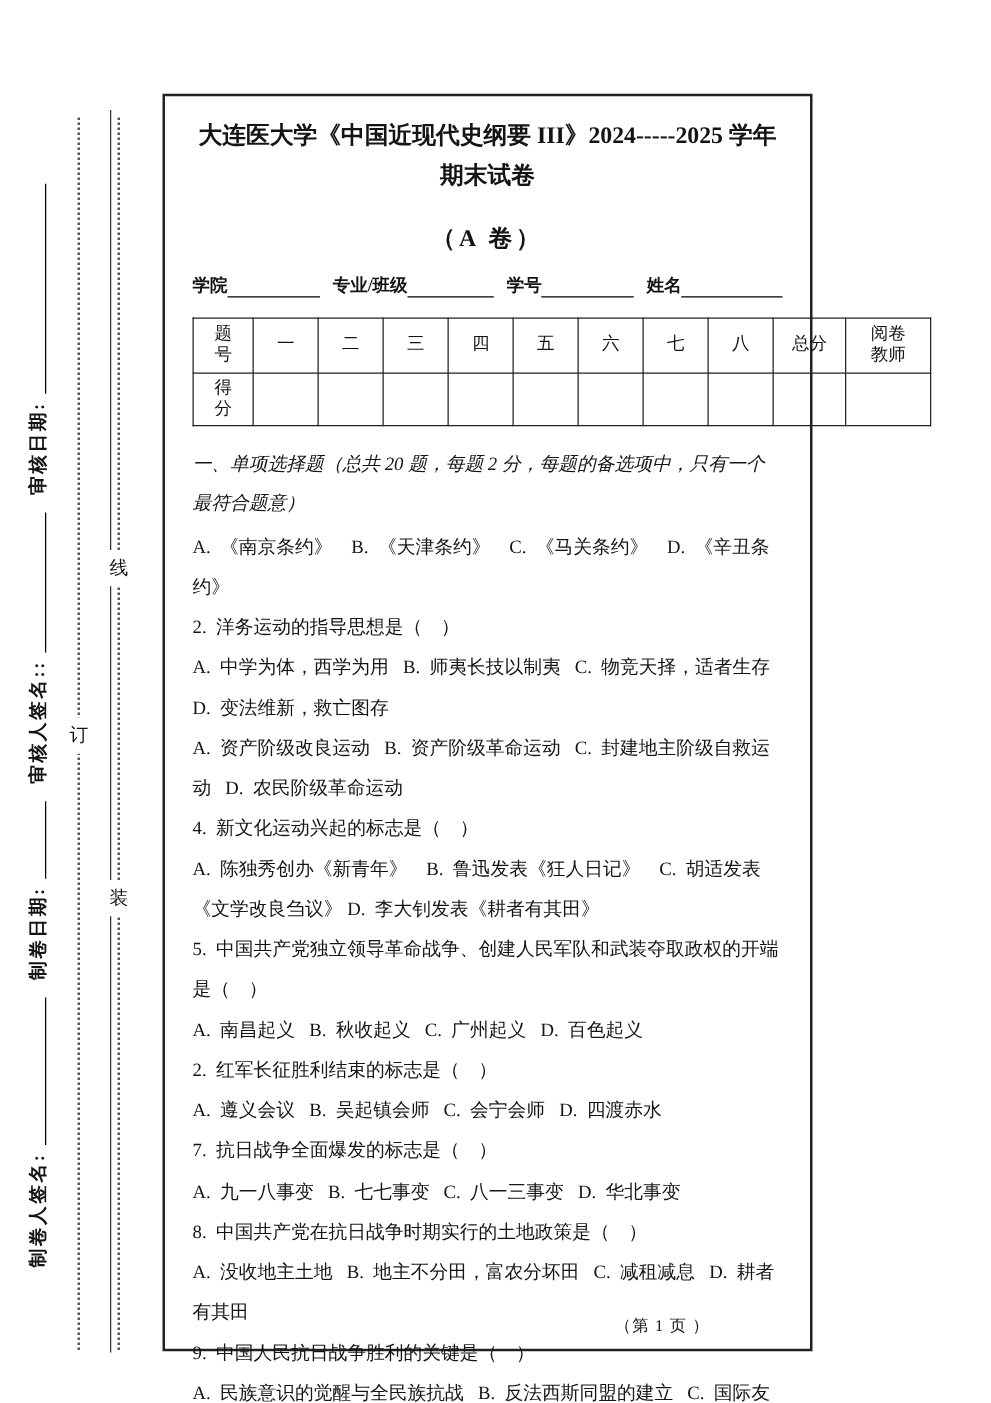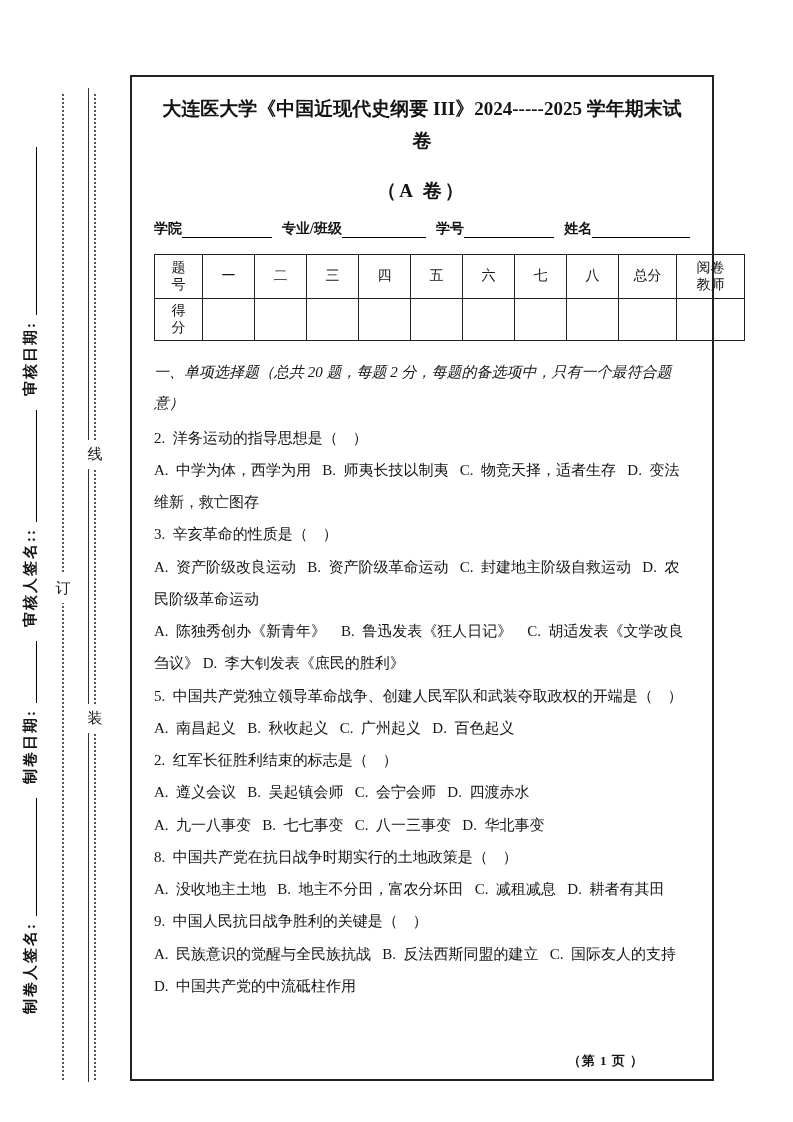--- a/index.html
+++ b/index.html
@@ -33,21 +33,21 @@
     position:absolute; background:#fff; z-index:2;
     width:18px; text-align:center; font-size:15px; padding:5px 0;
   }
   .bc-xian { left:86px; top:440px; }
   .bc-ding { left:54px; top:574px; }
   .bc-zhuang { left:86px; top:704px; }
 
   
   .paper {
     position:absolute; left:130px; top:75px;
-    width:584px; height:1006px;
+    width:520px; height:1006px;
     border:2px solid #222;
     padding:16px 22px 14px;
   }
   .title { text-align:center; font-size:19px; font-weight:bold; line-height:1.7; }
   .subtitle { text-align:center; font-size:19px; font-weight:bold; margin-top:20px; letter-spacing:3px; }
 
   .fields {
     display:flex; justify-content:center; align-items:flex-end;
     margin-top:16px; font-size:14px; font-weight:bold; white-space:nowrap;
   }
@@ -66,22 +66,22 @@
   .c-label { width:48px; }
   .c-num { width:52px; }
   .c-total { width:58px; }
   .c-grader { width:68px;margin-top:40px; }
 
   .section { margin-top:16px; font-size:15px; line-height:2.1; white-space:pre-wrap;font-style:italic; }
   .questions { margin-top:2px; }
   .q-text, .q-opts { font-size:15px; line-height:2.15; white-space:pre-wrap; }
 
   .footer {
-    position:absolute; right:68px; bottom:9px;
-    font-size:13px; font-weight:bold; letter-spacing:1px;
+    position:absolute; right:80px; bottom:9px;
+    font-size:13px; font-weight:normal; letter-spacing:1px;
   }
 </style>
 </head>
 <body>
 
 <div class="seal-strip">
   <span class="m-label pad1">制卷人签名:</span>
     <span class="m-line w1"></span>
   <span class="m-label pad">制卷日期:</span>
     <span class="m-line w2"></span>
@@ -143,29 +143,31 @@
           <td class="c-num"></td>
           <td class="c-total"></td>
           <td class="c-grader"></td>
         </tr>
     </tbody>
   </table>
 
   <p class="section">一、单项选择题（总共 20 题，每题 2 分，每题的备选项中，只有一个最符合题意）</p>
 
   <div class="questions">
+      <p class="q-opts">A.  《南京条约》    B.  《天津条约》    C.  《马关条约》    D.  《辛丑条约》</p>
       <p class="q-text">2.  洋务运动的指导思想是（　）</p>
       <p class="q-opts">A.  中学为体，西学为用   B.  师夷长技以制夷   C.  物竞天择，适者生存   D.  变法维新，救亡图存</p>
-      <p class="q-text">3.  辛亥革命的性质是（　）</p>
       <p class="q-opts">A.  资产阶级改良运动   B.  资产阶级革命运动   C.  封建地主阶级自救运动   D.  农民阶级革命运动</p>
-      <p class="q-opts">A.  陈独秀创办《新青年》    B.  鲁迅发表《狂人日记》    C.  胡适发表《文学改良刍议》 D.  李大钊发表《庶民的胜利》</p>
+      <p class="q-text">4.  新文化运动兴起的标志是（　）</p>
+      <p class="q-opts">A.  陈独秀创办《新青年》    B.  鲁迅发表《狂人日记》    C.  胡适发表《文学改良刍议》 D.  李大钊发表《耕者有其田》</p>
       <p class="q-text">5.  中国共产党独立领导革命战争、创建人民军队和武装夺取政权的开端是（　）</p>
       <p class="q-opts">A.  南昌起义   B.  秋收起义   C.  广州起义   D.  百色起义</p>
       <p class="q-text">2.  红军长征胜利结束的标志是（　）</p>
       <p class="q-opts">A.  遵义会议   B.  吴起镇会师   C.  会宁会师   D.  四渡赤水</p>
+      <p class="q-text">7.  抗日战争全面爆发的标志是（　）</p>
       <p class="q-opts">A.  九一八事变   B.  七七事变   C.  八一三事变   D.  华北事变</p>
       <p class="q-text">8.  中国共产党在抗日战争时期实行的土地政策是（　）</p>
       <p class="q-opts">A.  没收地主土地   B.  地主不分田，富农分坏田   C.  减租减息   D.  耕者有其田</p>
       <p class="q-text">9.  中国人民抗日战争胜利的关键是（　）</p>
       <p class="q-opts">A.  民族意识的觉醒与全民族抗战   B.  反法西斯同盟的建立   C.  国际友人的支持   D.  中国共产党的中流砥柱作用</p>
     </div>
 
   <div class="footer">（第 1 页 ）</div>
 </div>
 

